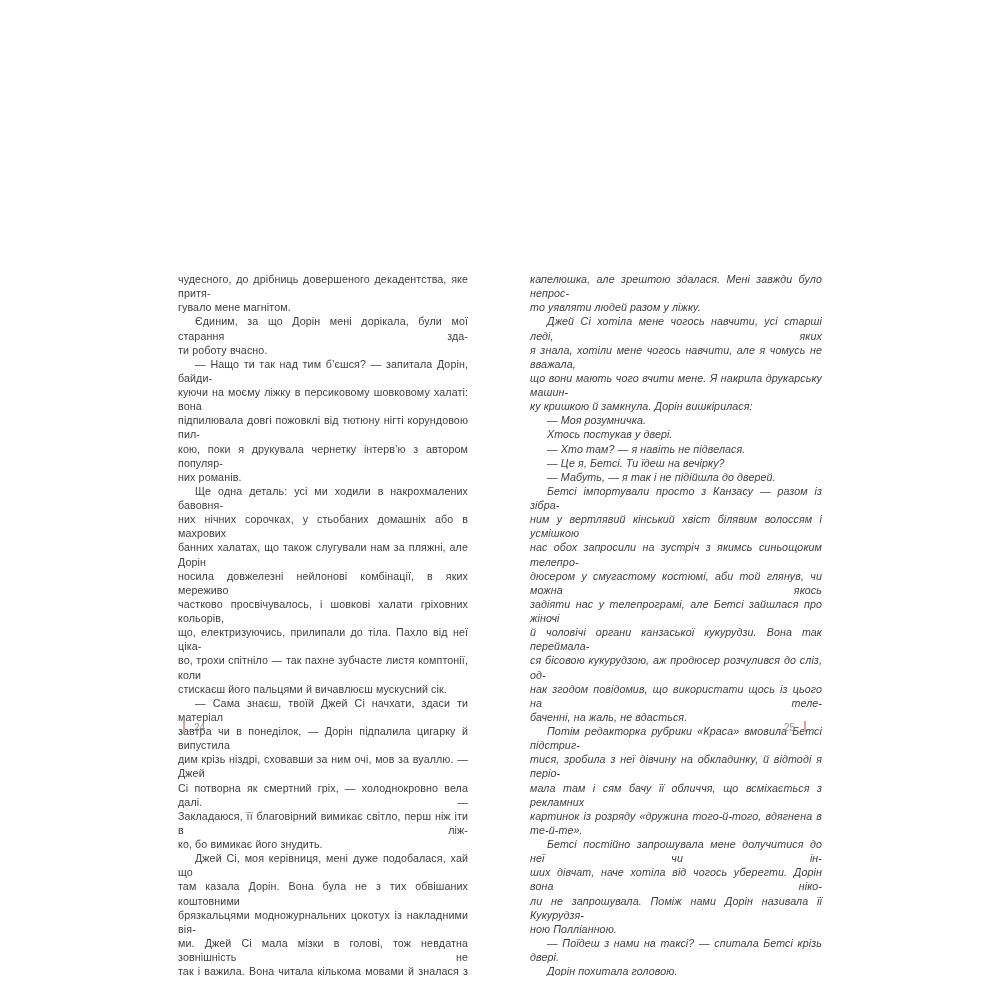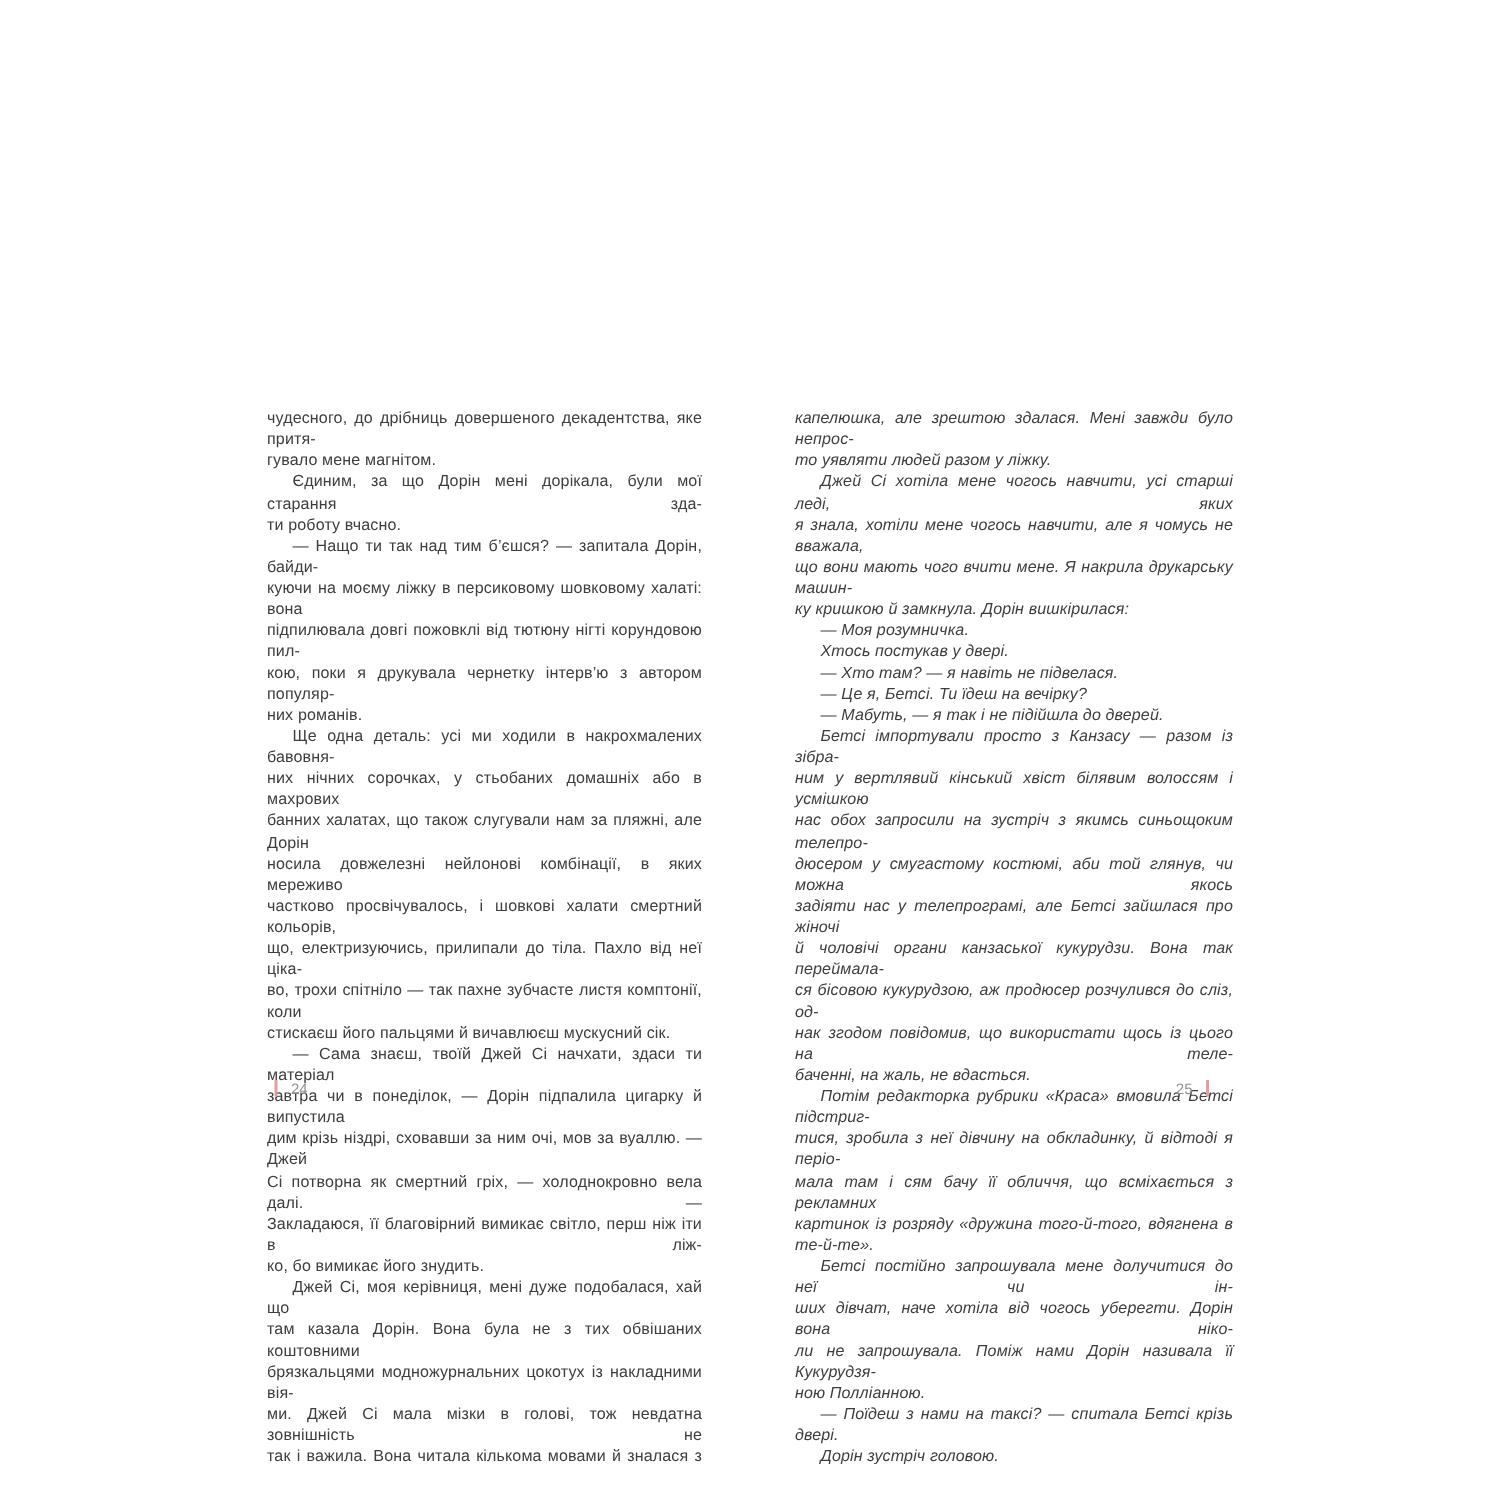--- a/index.html
+++ b/index.html
@@ -69,21 +69,21 @@
         <div class="line">куючи на моєму ліжку в персиковому шовковому халаті: вона</div>
         <div class="line">підпилювала довгі пожовклі від тютюну нігті корундовою пил-</div>
         <div class="line">кою, поки я друкувала чернетку інтерв’ю з автором популяр-</div>
         <div class="line last">них романів.</div>
       </div>
       <div class="paragraph">
         <div class="line first">Ще одна деталь: усі ми ходили в накрохмалених бавовня-</div>
         <div class="line">них нічних сорочках, у стьобаних домашніх або в махрових</div>
         <div class="line">банних халатах, що також слугували нам за пляжні, але Дорін</div>
         <div class="line">носила довжелезні нейлонові комбінації, в яких мереживо</div>
-        <div class="line">частково просвічувалось, і шовкові халати смертний кольорів,</div>
+        <div class="line">частково просвічувалось, і шовкові халати гріховних кольорів,</div>
         <div class="line">що, електризуючись, прилипали до тіла. Пахло від неї ціка-</div>
         <div class="line">во, трохи спітніло — так пахне зубчасте листя комптонії, коли</div>
         <div class="line last">стискаєш його пальцями й вичавлюєш мускусний сік.</div>
       </div>
       <div class="paragraph">
         <div class="line first">— Сама знаєш, твоїй Джей Сі начхати, здаси ти матеріал</div>
         <div class="line">завтра чи в понеділок, — Дорін підпалила цигарку й випустила</div>
         <div class="line">дим крізь ніздрі, сховавши за ним очі, мов за вуаллю. — Джей</div>
         <div class="line">Сі потворна як смертний гріх, — холоднокровно вела далі. —</div>
         <div class="line">Закладаюся, її благовірний вимикає світло, перш ніж іти в ліж-</div>
@@ -145,21 +145,21 @@
       <div class="paragraph">
         <div class="line first">Бетсі постійно запрошувала мене долучитися до неї чи ін-</div>
         <div class="line">ших дівчат, наче хотіла від чогось уберегти. Дорін вона ніко-</div>
         <div class="line">ли не запрошувала. Поміж нами Дорін називала її Кукурудзя-</div>
         <div class="line last">ною Полліанною.</div>
       </div>
       <div class="paragraph">
         <div class="line last first">— Поїдеш з нами на таксі? — спитала Бетсі крізь двері.</div>
       </div>
       <div class="paragraph">
-        <div class="line last first">Дорін зустріч головою.</div>
+        <div class="line last first">Дорін похитала головою.</div>
       </div>
     </div>
 
   <div class="footer footer-left">
     <span class="folio-bar"></span><span class="folio-number">24</span>
   </div>
 
   <div class="footer footer-right">
     <span class="folio-number">25</span><span class="folio-bar"></span>
   </div>

